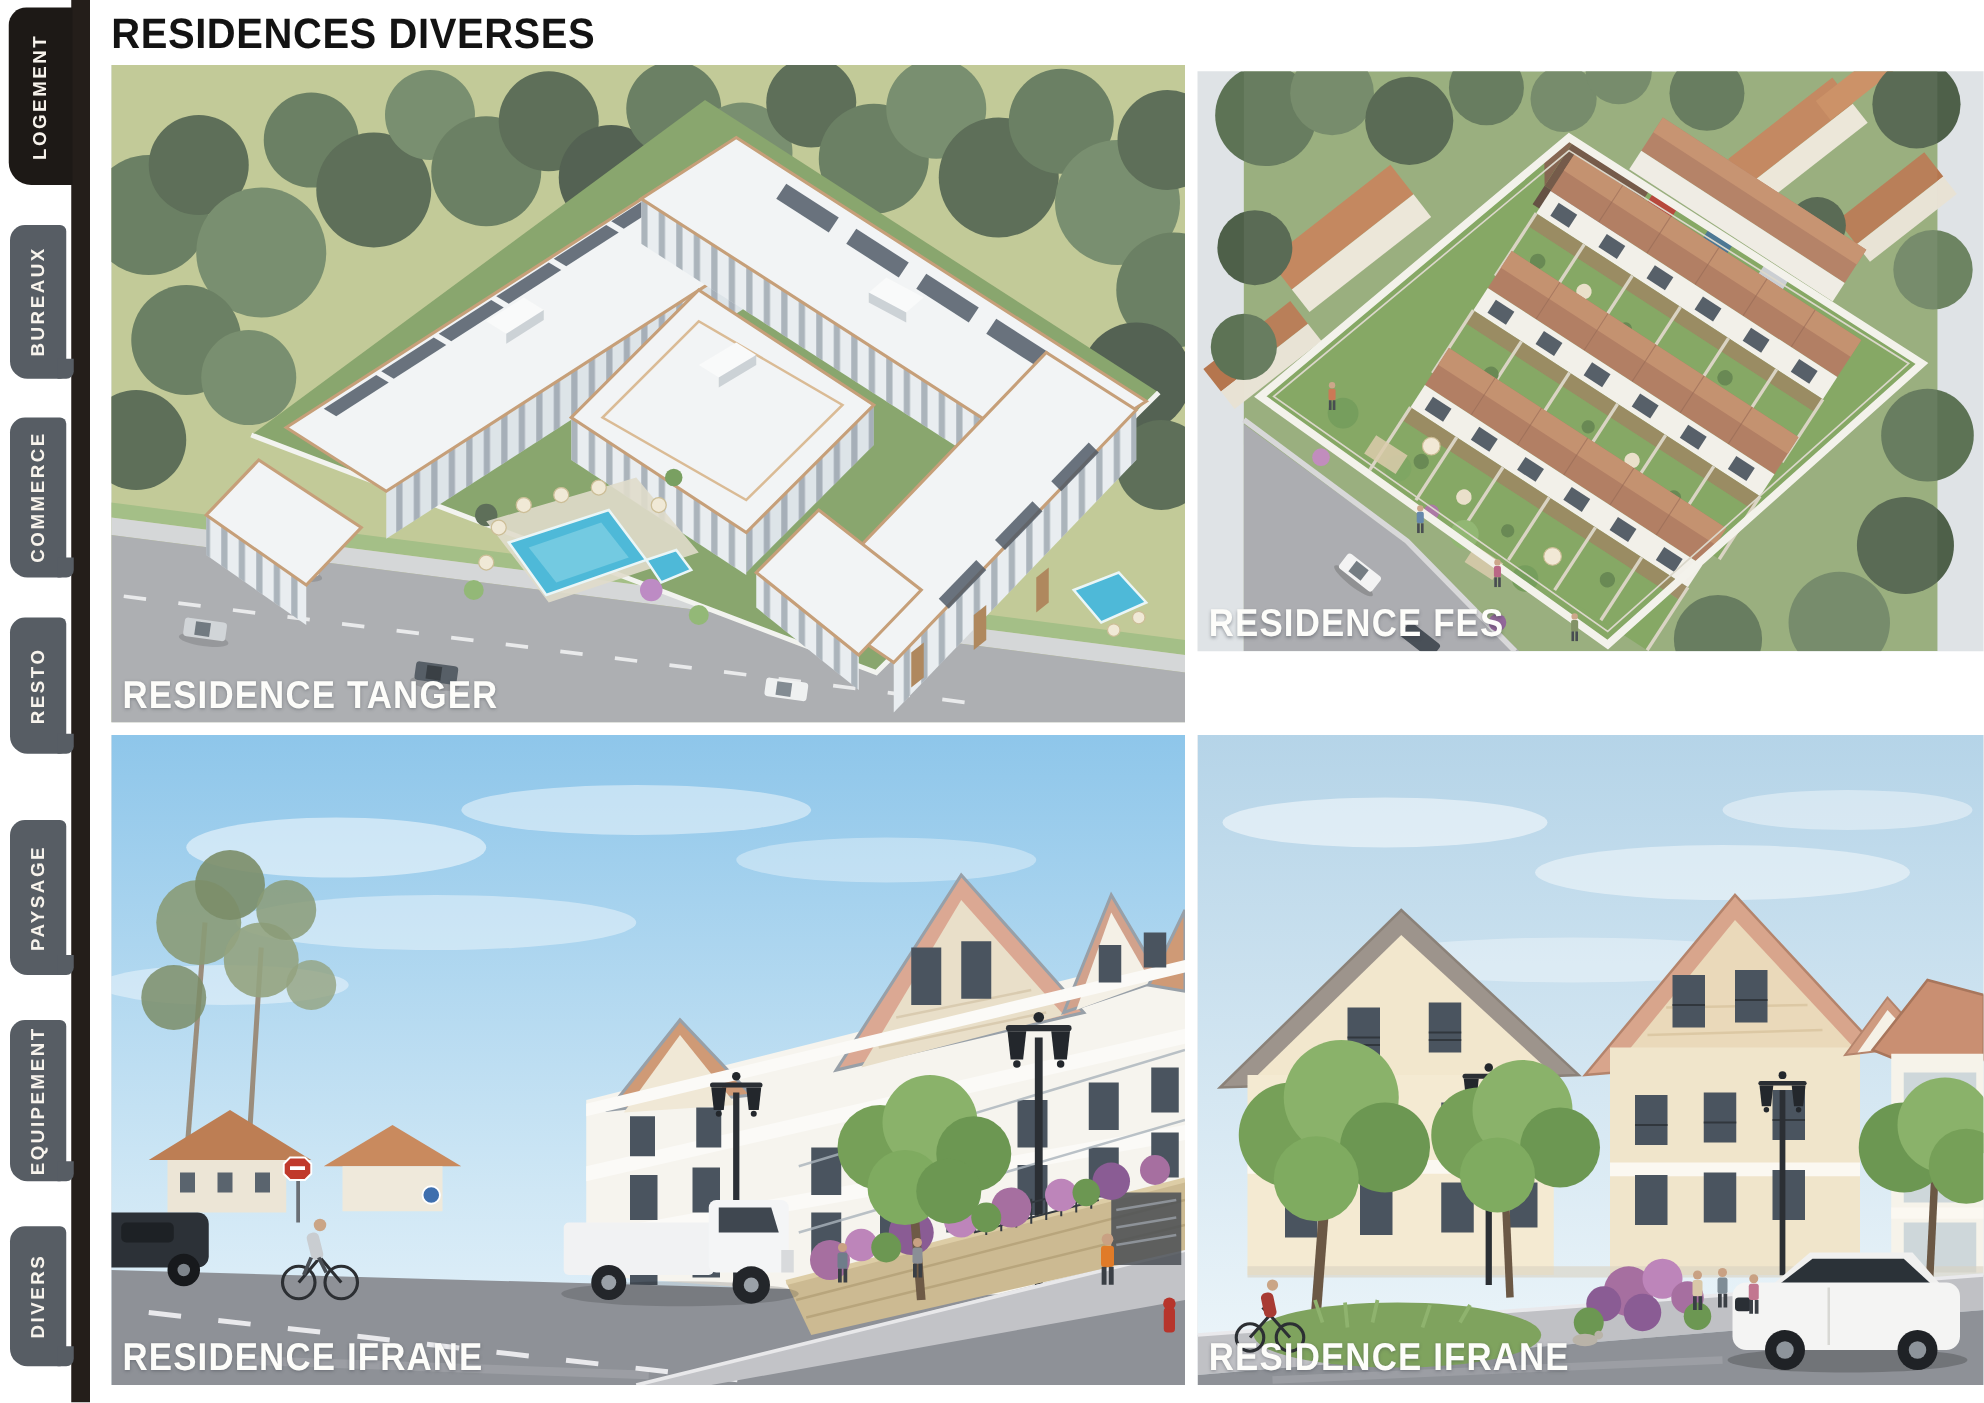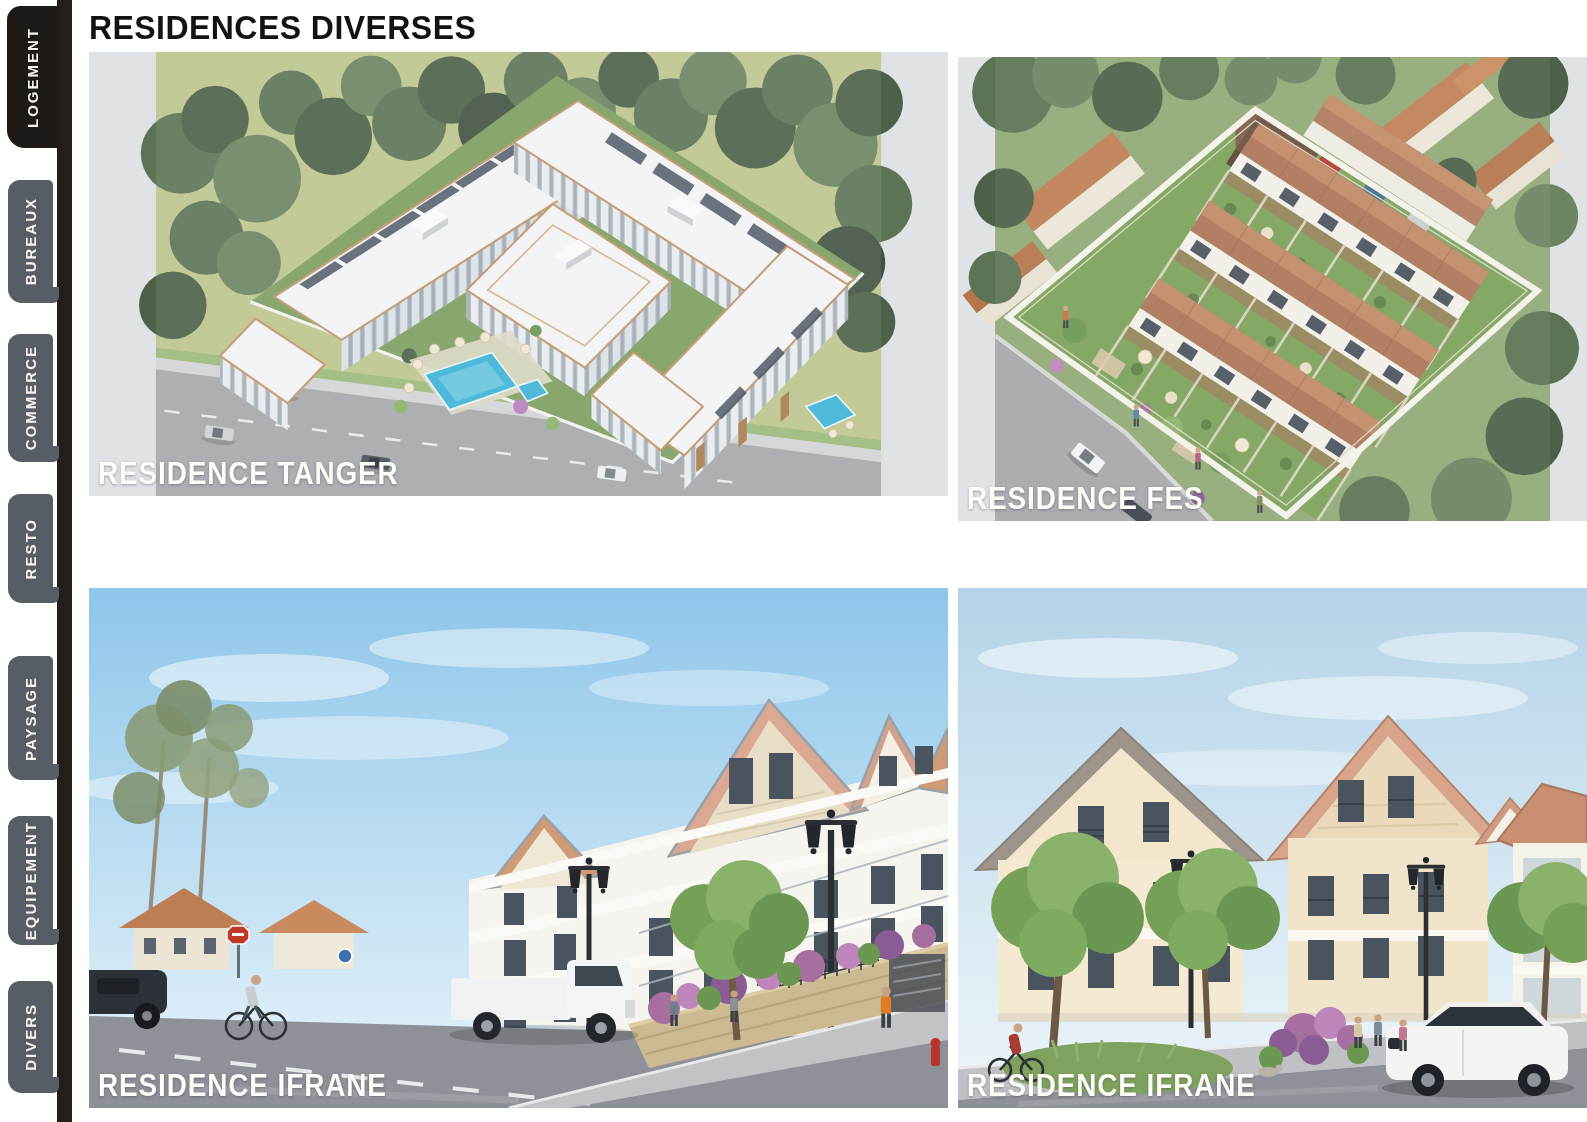--- a/index.html
+++ b/index.html
@@ -82,21 +82,21 @@
   </div>
 <div class="tab" style="top:816px;height:129px">
     <span>EQUIPEMENT</span>
   </div>
 <div class="tab" style="top:981px;height:112px">
     <span>DIVERS</span>
   </div>
 
 <div class="page-title">RESIDENCES DIVERSES</div>
 
-<div class="fig" style="left:89px;top:52px;width:859px;height:444px">
+<div class="fig" style="left:89px;top:52px;width:859px;height:526px">
 <svg viewBox="0 0 859 526">
   <defs>
     <pattern id="winA" width="14" height="44" patternUnits="userSpaceOnUse">
       <rect x="4" width="5" height="44" fill="#76828f" opacity=".6"></rect>
     </pattern>
   </defs>
   <rect width="859" height="526" fill="#bec68f"></rect>
   <g>
     <circle class="tr2" cx="30" cy="120" r="48"></circle>
         <circle class="tr1" cx="70" cy="80" r="40"></circle>

